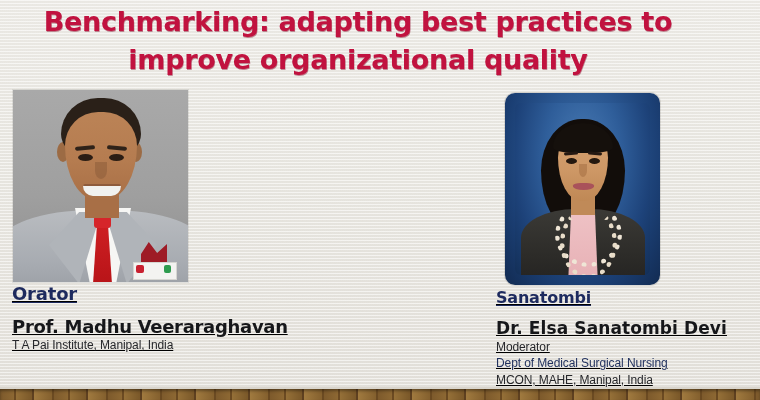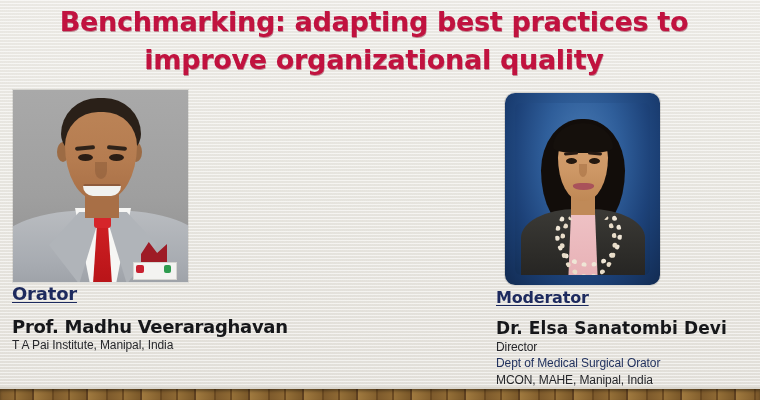--- a/index.html
+++ b/index.html
@@ -18,21 +18,21 @@
         rgba(255,255,255,0.55) 0px,
         rgba(255,255,255,0.55) 1px,
         rgba(0,0,0,0.012) 1px,
         rgba(0,0,0,0.012) 3px),
       linear-gradient(to bottom, #edebe6 0%, #e9e7e1 45%, #e4e1db 100%);
   }
 
   
   .title-block {
     position: absolute;
-    left: 16px;
+    left: 0;
     top: 6px;
     width: 716px;
     text-align: center;
     line-height: 1.18;
   }
   .title-line {
     display: block;
     font-family: "DejaVu Sans", sans-serif;
     font-weight: 700;
     font-size: 27px;
@@ -163,20 +163,21 @@
   .w-pearls2 {
     position:absolute; left:45px; top:104px; width:47px; height:62px;
     border: 5px dotted #e8dcc8;
     border-top-color: transparent;
     border-radius: 50%;
   }
 
   
   .person {
     position: absolute;
+    text-decoration: underline;
   }
   .person-left  { left: 12px; top: 284px; width: 330px; text-align: left; }
   .person-right { left: 496px; top: 289px; width: 264px; text-align: left; }
 
   .role {
     font-family: "DejaVu Sans", sans-serif;
     font-weight: 700;
     font-size: 18px;
     color: #1d2a5e;
     text-decoration: underline;
@@ -284,22 +285,22 @@
     </div>
   </div>
 
   <div class="person person-left">
     <span class="role">Orator</span>
     <span class="pname">Prof. Madhu Veeraraghavan</span>
     <span class="pdetail">T A Pai Institute, Manipal, India</span>
   </div>
 
   <div class="person person-right">
-    <span class="role small">Moderator</span>
+    <span class="role small">Sanatombi</span>
     <span class="pname right">Dr.  Elsa Sanatombi Devi</span>
-    <span class="pdetail">Director</span>
-    <span class="pdetail accent">Dept  of Medical Surgical Orator</span>
+    <span class="pdetail">Moderator</span>
+    <span class="pdetail accent">Dept  of Medical Surgical Nursing</span>
     <span class="pdetail">MCON, MAHE, Manipal, India</span>
   </div>
 
   <div class="floor"></div>
 
 </div>
 
 </body></html>

